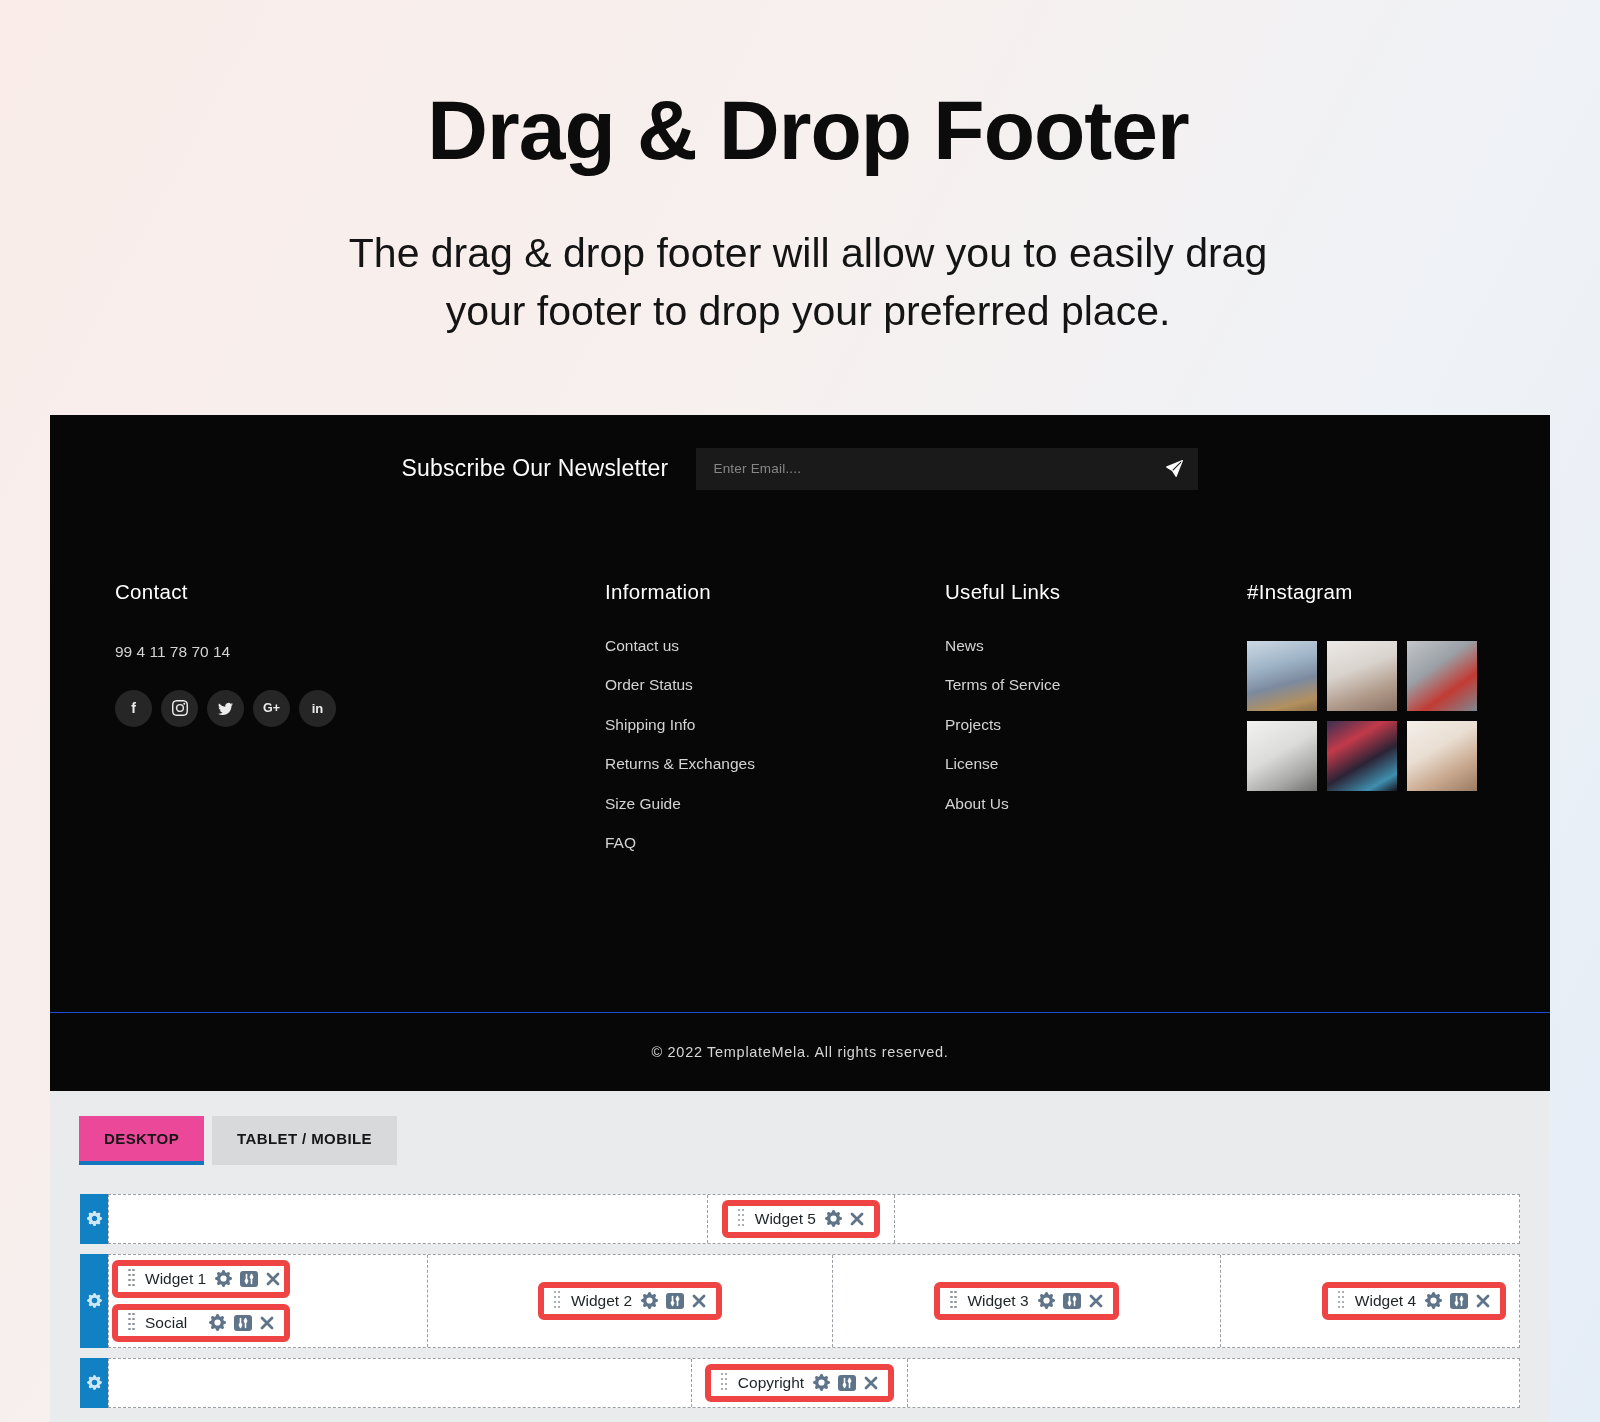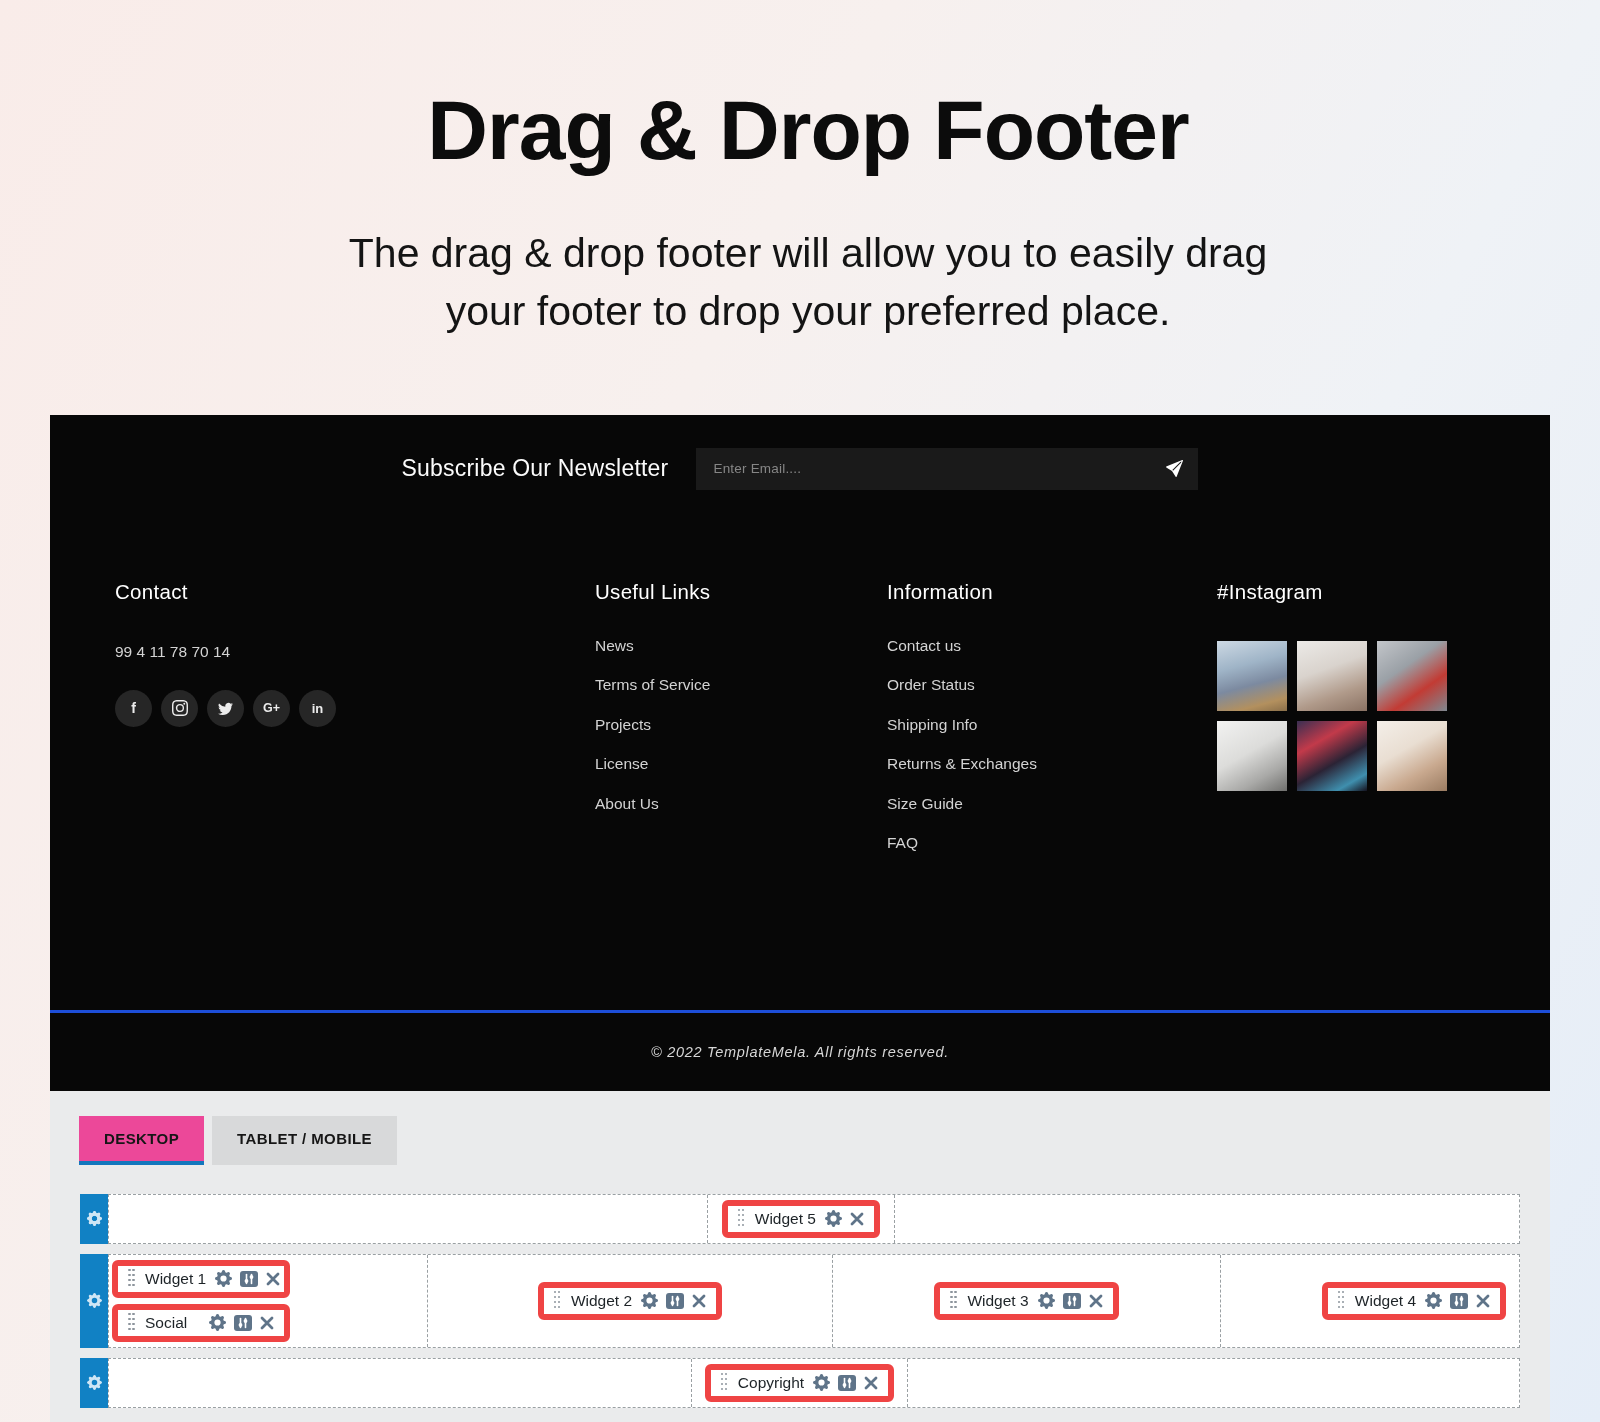--- a/index.html
+++ b/index.html
@@ -14,21 +14,21 @@
 
   
   .footer-black{margin:74px 50px 0;height:676px;background:#070707;display:flex;flex-direction:column;}
   .newsletter{display:flex;align-items:center;justify-content:center;gap:28px;padding-top:33px;}
   .newsletter .nl-label{color:#fbfbfb;font-size:23px;font-weight:500;letter-spacing:.2px;}
   .email-box{width:472px;height:42px;background:#1a1a1a;display:flex;align-items:center;padding:0 15px;gap:10px;}
   .email-box input{flex:1;background:transparent;border:0;outline:0;color:#ddd;font-size:13.5px;letter-spacing:.2px;font-family:"Liberation Sans",sans-serif;}
   .email-box input::placeholder{color:#868686;}
   .send-btn{background:none;border:0;padding:0;cursor:pointer;color:#fff;display:flex;align-items:center;}
 
-  .footer-cols{flex:1;display:flex;padding:90px 65px 0;}
+  .footer-cols{flex:1;display:flex;padding:90px 65px 0;gap:10px;}
   .fcol h3{margin:0 0 33px;font-size:20.5px;font-weight:500;color:#ffffff;letter-spacing:.3px;}
   .fcol{color:#d3d3d3;font-size:15.5px;}
   .fcol-contact{width:480px;}
   .fcol-info{width:330px;}
   .fcol-useful{width:292px;}
   .fcol-insta{flex:1;}
   .faddr div{line-height:30px;}
   .fphone{margin-top:17px;line-height:30px;}
   .socials{margin-top:23px;display:flex;gap:9px;}
   .scircle{width:37px;height:37px;border-radius:50%;background:#262626;display:flex;align-items:center;justify-content:center;color:#ececec;text-decoration:none;}
@@ -37,22 +37,22 @@
   .flinks li{margin-bottom:21.5px;}
   .flinks a{color:#d3d3d3;text-decoration:none;}
   .insta-grid{display:grid;grid-template-columns:repeat(3,70px);grid-auto-rows:70px;gap:10px;margin-top:37px;}
   .tile{display:block;}
   .t0{background:linear-gradient(165deg,#cdd9e4 0%,#9fb4c7 35%,#7c8aa0 60%,#b3905e 85%,#8a6f4a 100%);}
   .t1{background:linear-gradient(160deg,#eceae7 0%,#d9d3cd 40%,#b09a8a 72%,#8a7263 100%);}
   .t2{background:linear-gradient(145deg,#c3c6ca 0%,#9aa0a6 38%,#c23b34 68%,#7e8890 100%);}
   .t3{background:linear-gradient(150deg,#f2f2f1 0%,#dcdcda 45%,#a9a9a7 75%,#6f6f6d 100%);}
   .t4{background:linear-gradient(150deg,#3a2f52 0%,#c23a4a 30%,#2b2335 58%,#3f8fae 84%,#15121e 100%);}
   .t5{background:linear-gradient(150deg,#f4efe9 0%,#e9ded2 40%,#c9a98f 70%,#9a7b61 100%);}
-  .copyright{height:78px;border-top:3px solid #1d4ed8;display:flex;align-items:center;justify-content:center;
-    color:#d6d6d6;font-size:14.5px;letter-spacing:.7px;font-style:italic;}
+  .copyright{height:78px;border-top:1px solid #1d4ed8;display:flex;align-items:center;justify-content:center;
+    color:#d6d6d6;font-size:14.5px;letter-spacing:.7px;}
 
   
   .editor{margin:0 50px;height:352px;background:#eaebec;}
   .tabs{display:flex;gap:8px;padding:25px 0 0 29px;}
   .tab{height:45px;display:flex;align-items:center;padding:0 25px;font-size:15px;font-weight:700;
     letter-spacing:.4px;color:#161616;background:#d8d9da;cursor:pointer;border-bottom:4px solid transparent;}
   .tab.active{background:#ec4899;border-bottom:4px solid #1377bd;}
 
   .rows{padding:29px 30px 0;}
   .erow{display:flex;margin-bottom:10px;}
@@ -135,43 +135,43 @@
           </a>
           <a class="scircle">
               <span class="glyph" style="font-size:12.5px">G+</span>
             </a>
           <a class="scircle">
               <span class="glyph" style="font-size:13px">in</span>
             </a>
         </div>
       </div>
 
-      <div class="fcol fcol-useful">
-        <h3>Useful Links</h3>
-        <ul class="flinks">
-          <li><a>News</a></li>
-          <li><a>Terms of Service</a></li>
-          <li><a>Projects</a></li>
-          <li><a>License</a></li>
-          <li><a>About Us</a></li>
-        </ul>
-      </div>
-
       <div class="fcol fcol-info">
         <h3>Information</h3>
         <ul class="flinks">
           <li><a>Contact us</a></li>
           <li><a>Order Status</a></li>
           <li><a>Shipping Info</a></li>
           <li><a>Returns &amp; Exchanges</a></li>
           <li><a>Size Guide</a></li>
           <li><a>FAQ</a></li>
         </ul>
       </div>
 
+      <div class="fcol fcol-useful">
+        <h3>Useful Links</h3>
+        <ul class="flinks">
+          <li><a>News</a></li>
+          <li><a>Terms of Service</a></li>
+          <li><a>Projects</a></li>
+          <li><a>License</a></li>
+          <li><a>About Us</a></li>
+        </ul>
+      </div>
+
       <div class="fcol fcol-insta">
         <h3>#Instagram</h3>
         <div class="insta-grid">
           <a class="tile t0"></a>
           <a class="tile t1"></a>
           <a class="tile t2"></a>
           <a class="tile t3"></a>
           <a class="tile t4"></a>
           <a class="tile t5"></a>
         </div>

